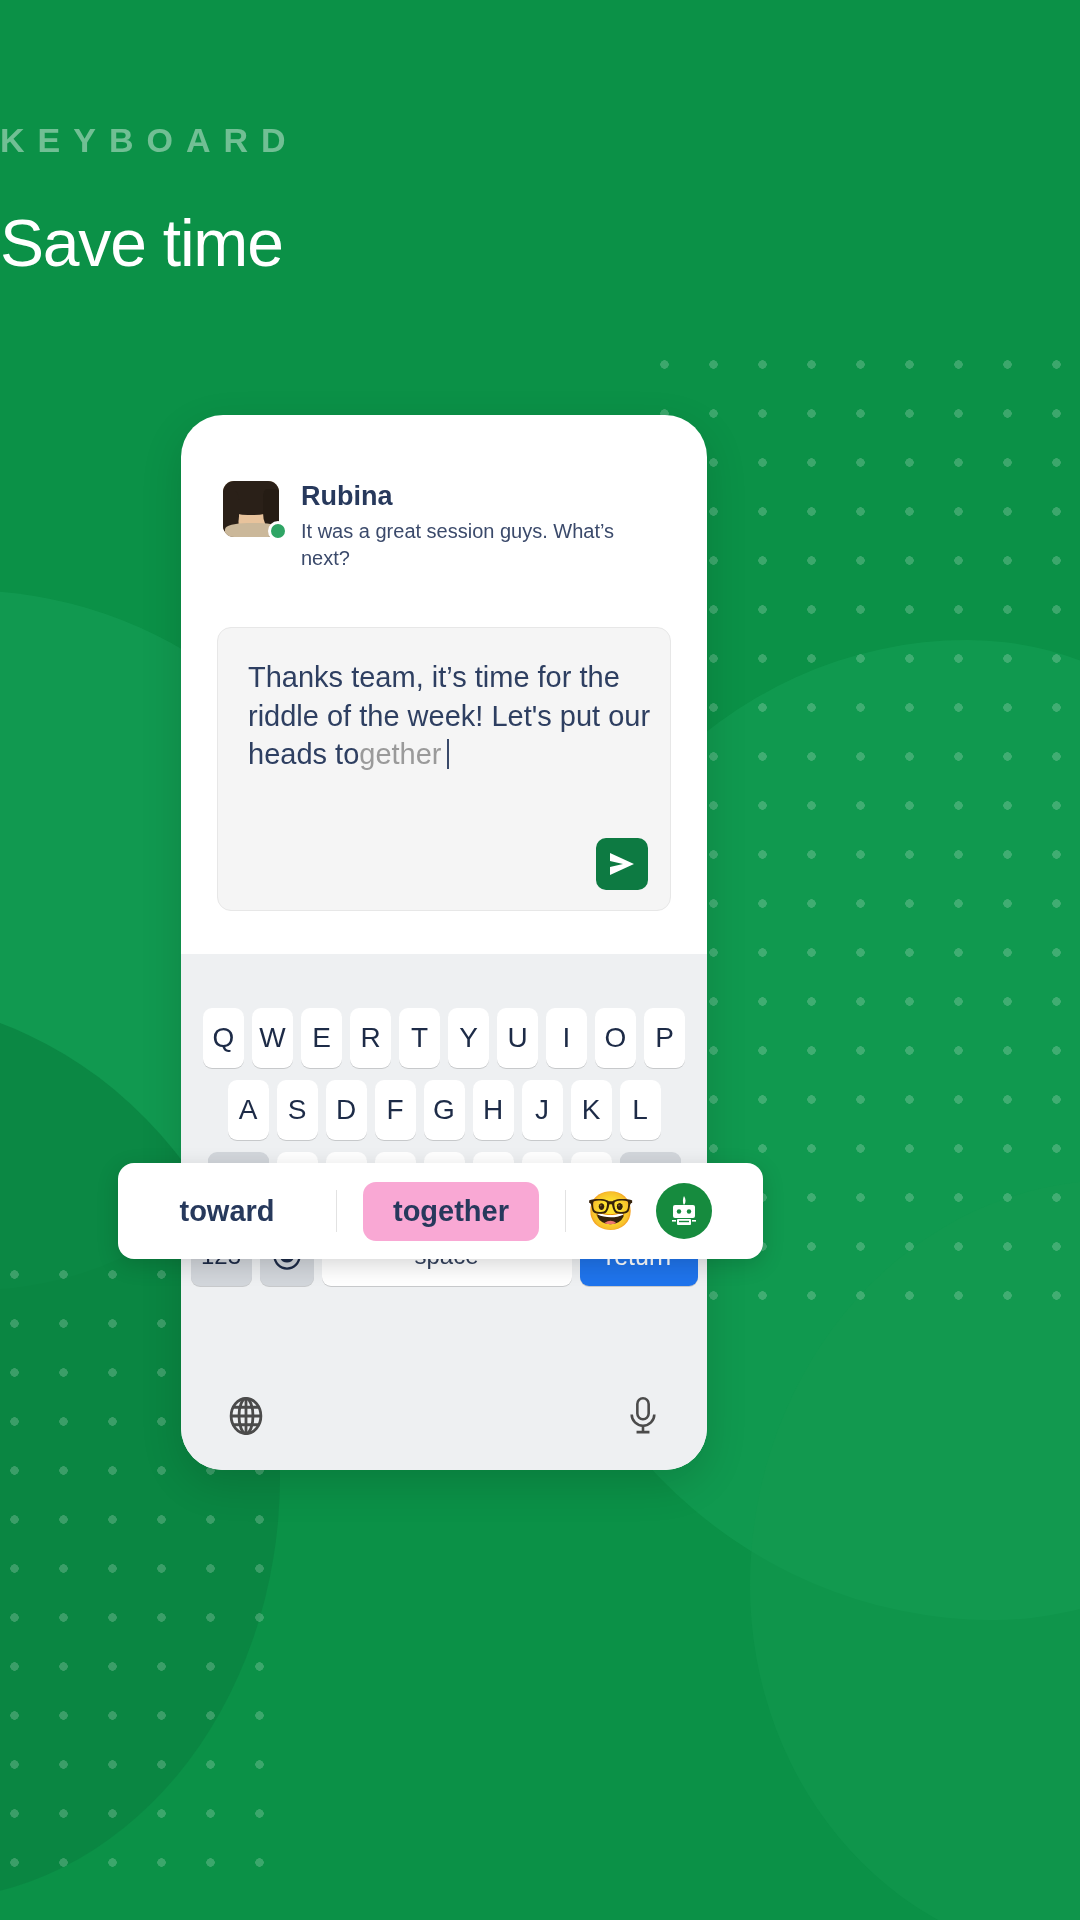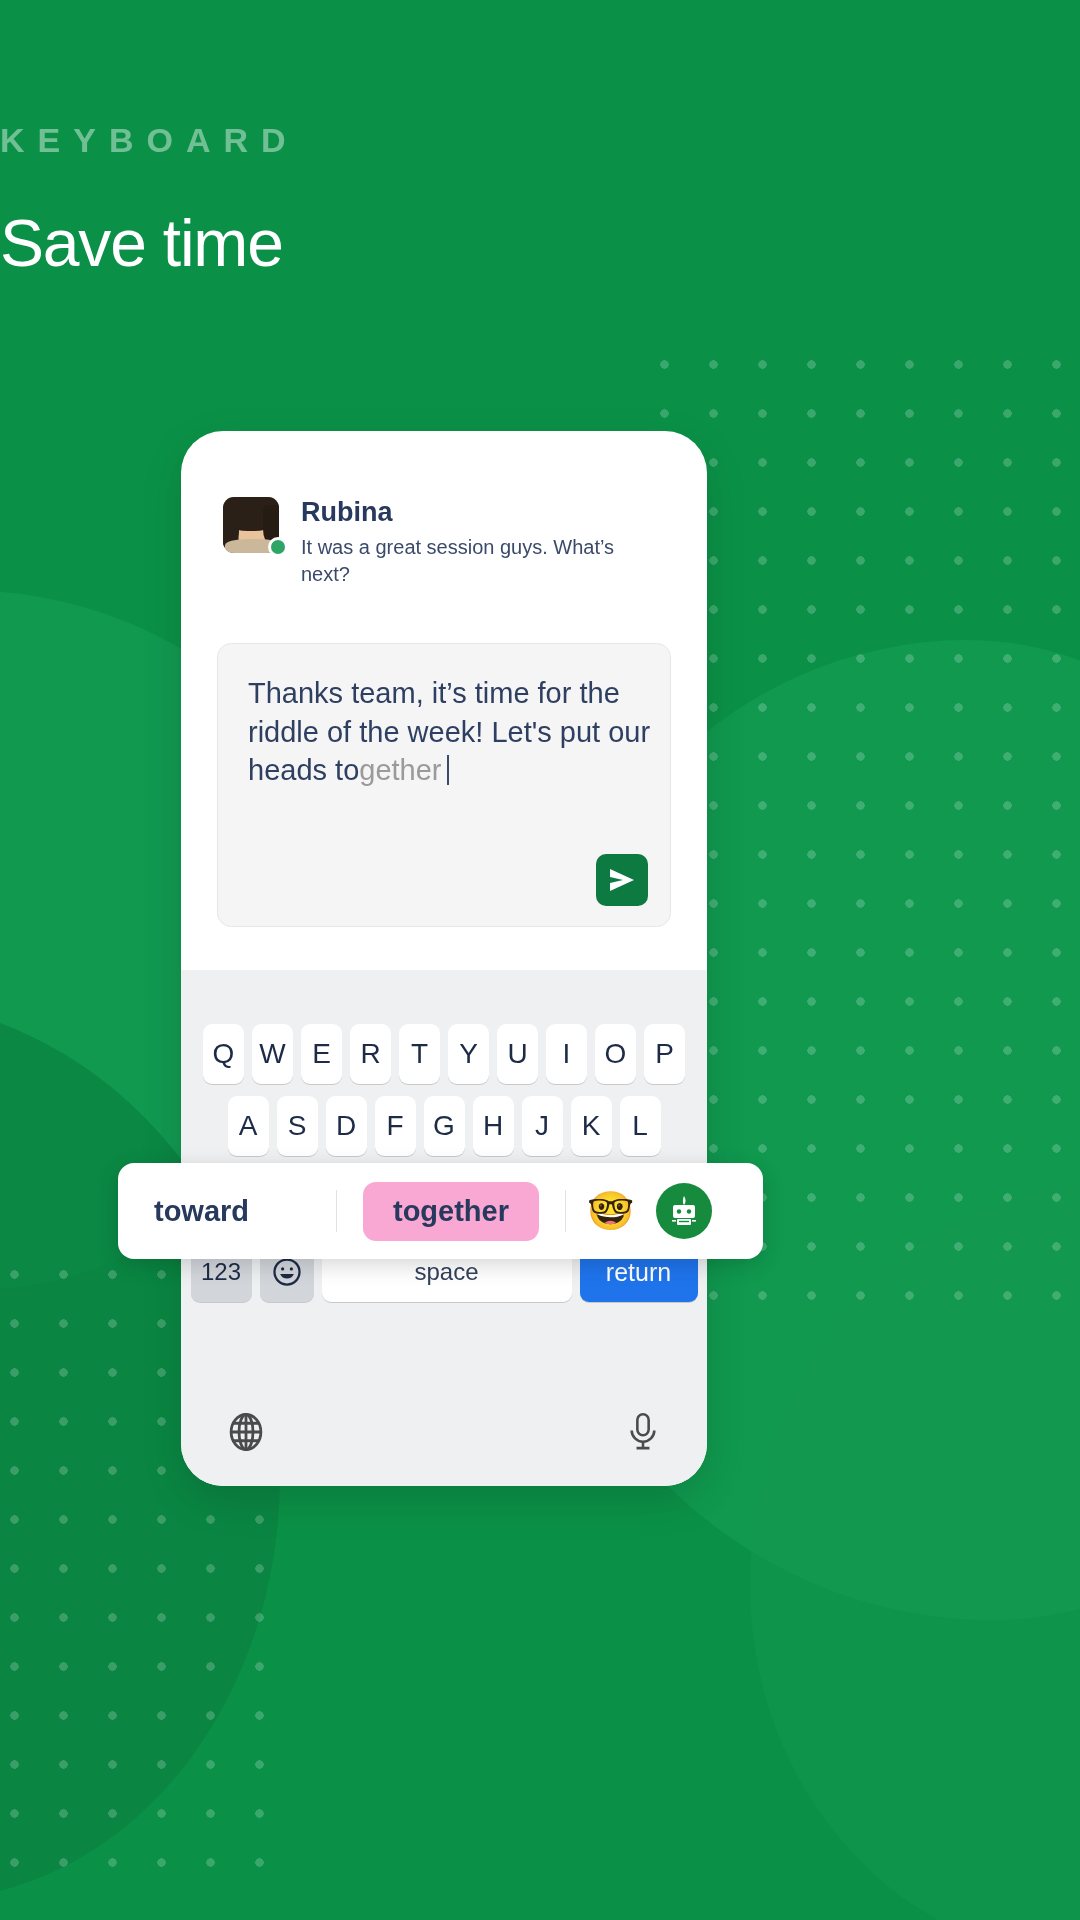--- a/index.html
+++ b/index.html
@@ -64,21 +64,21 @@
     line-height:1.0;
     font-weight:400;
     color:#ffffff;
     letter-spacing:-1.2px;
   }
   .headline .l2 { display:block; margin-top:18px; }
 
   
   .phone {
     position:absolute;
-    left:181px; top:431px;
+    left:181px; top:415px;
     width:526px; height:1055px;
     background:#ffffff;
     border-radius:42px;
     box-shadow:0 14px 42px rgba(0,0,0,.14);
     overflow:hidden;
     z-index:4;
   }
 
   
   .msg-row { display:flex; padding:66px 0 0 42px; }
@@ -193,21 +193,21 @@
     border-radius:16px;
     box-shadow:0 6px 22px rgba(0,0,0,.16);
     display:flex; align-items:center;
     z-index:7;
   }
   .pred-word {
     flex:0 0 auto;
     font-size:29px; font-weight:700; color:#27395c;
     padding:0 36px;
   }
-  .pred-first { width:218px; }
+  .pred-first { width:218px; text-align:center; }
   .pred-sep { width:1px; height:42px; background:#e2e2e2; }
   .pred-pill {
     background:#f9a8d4;
     border-radius:13px;
     padding:13px 30px;
     font-size:29px; font-weight:700; color:#27395c;
     margin:0 26px;
   }
   .pred-emoji { width:90px; text-align:center; font-size:38px; }
   .pred-bot {

